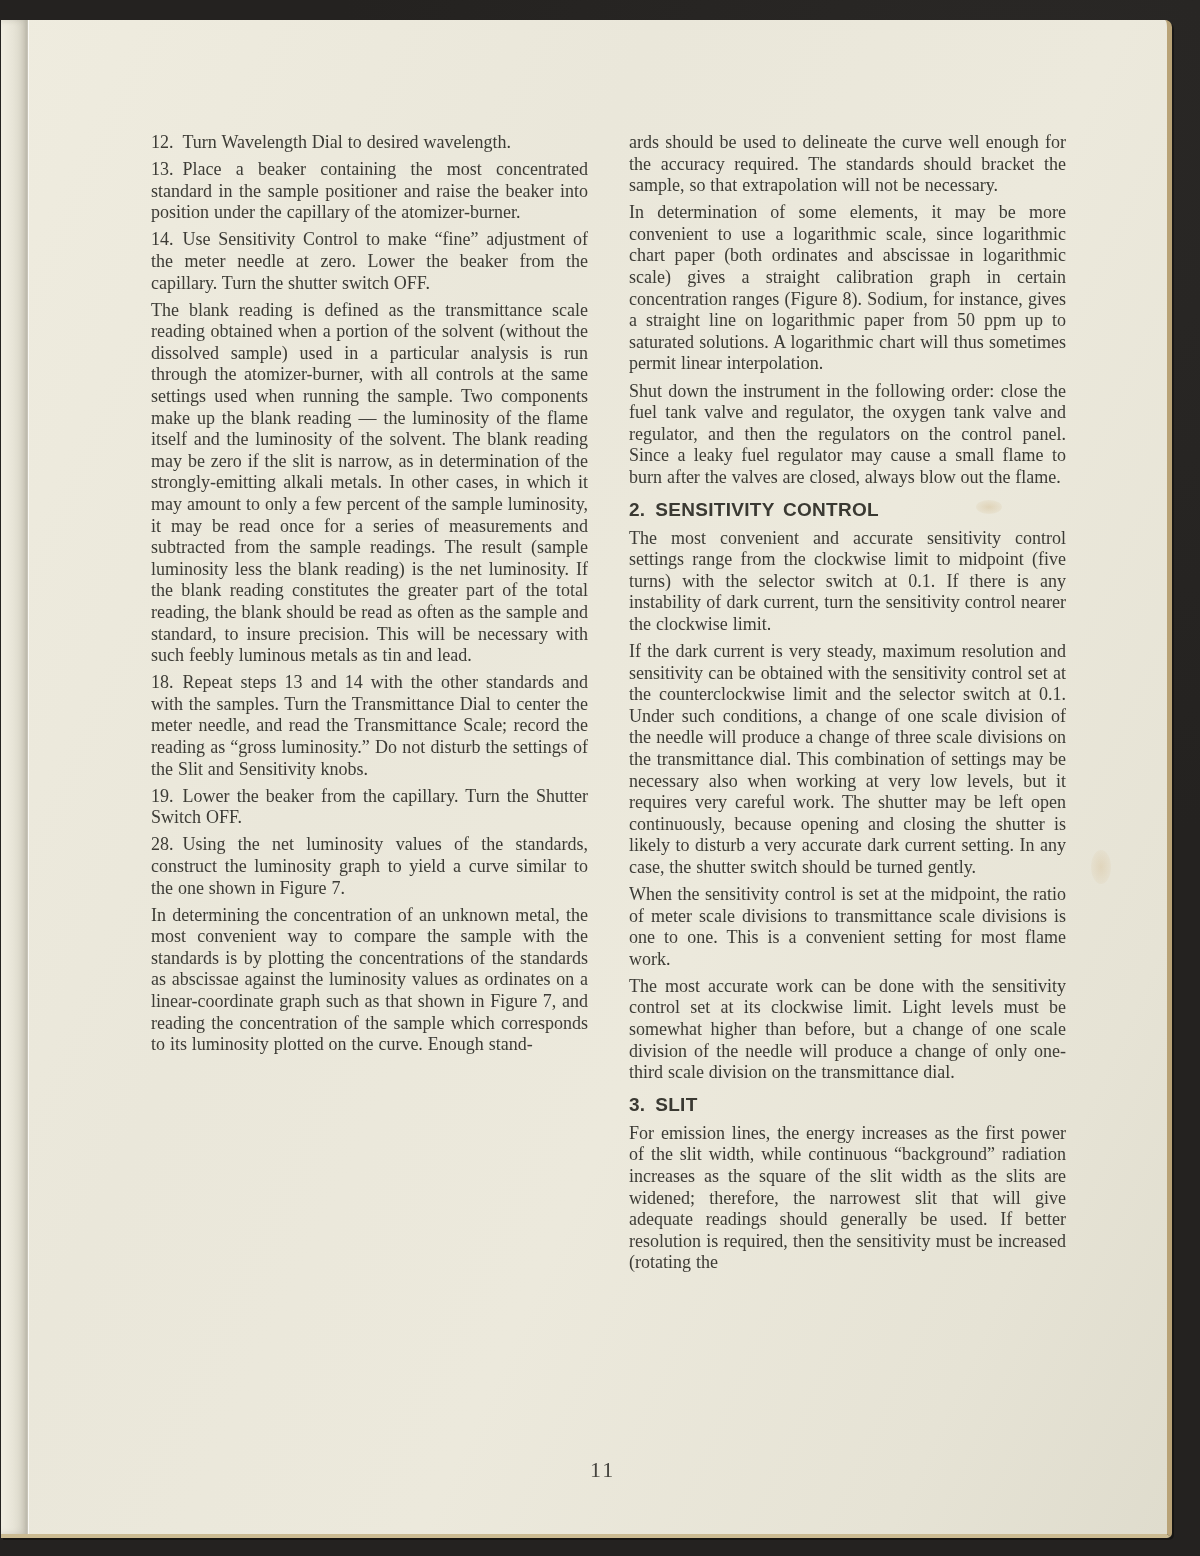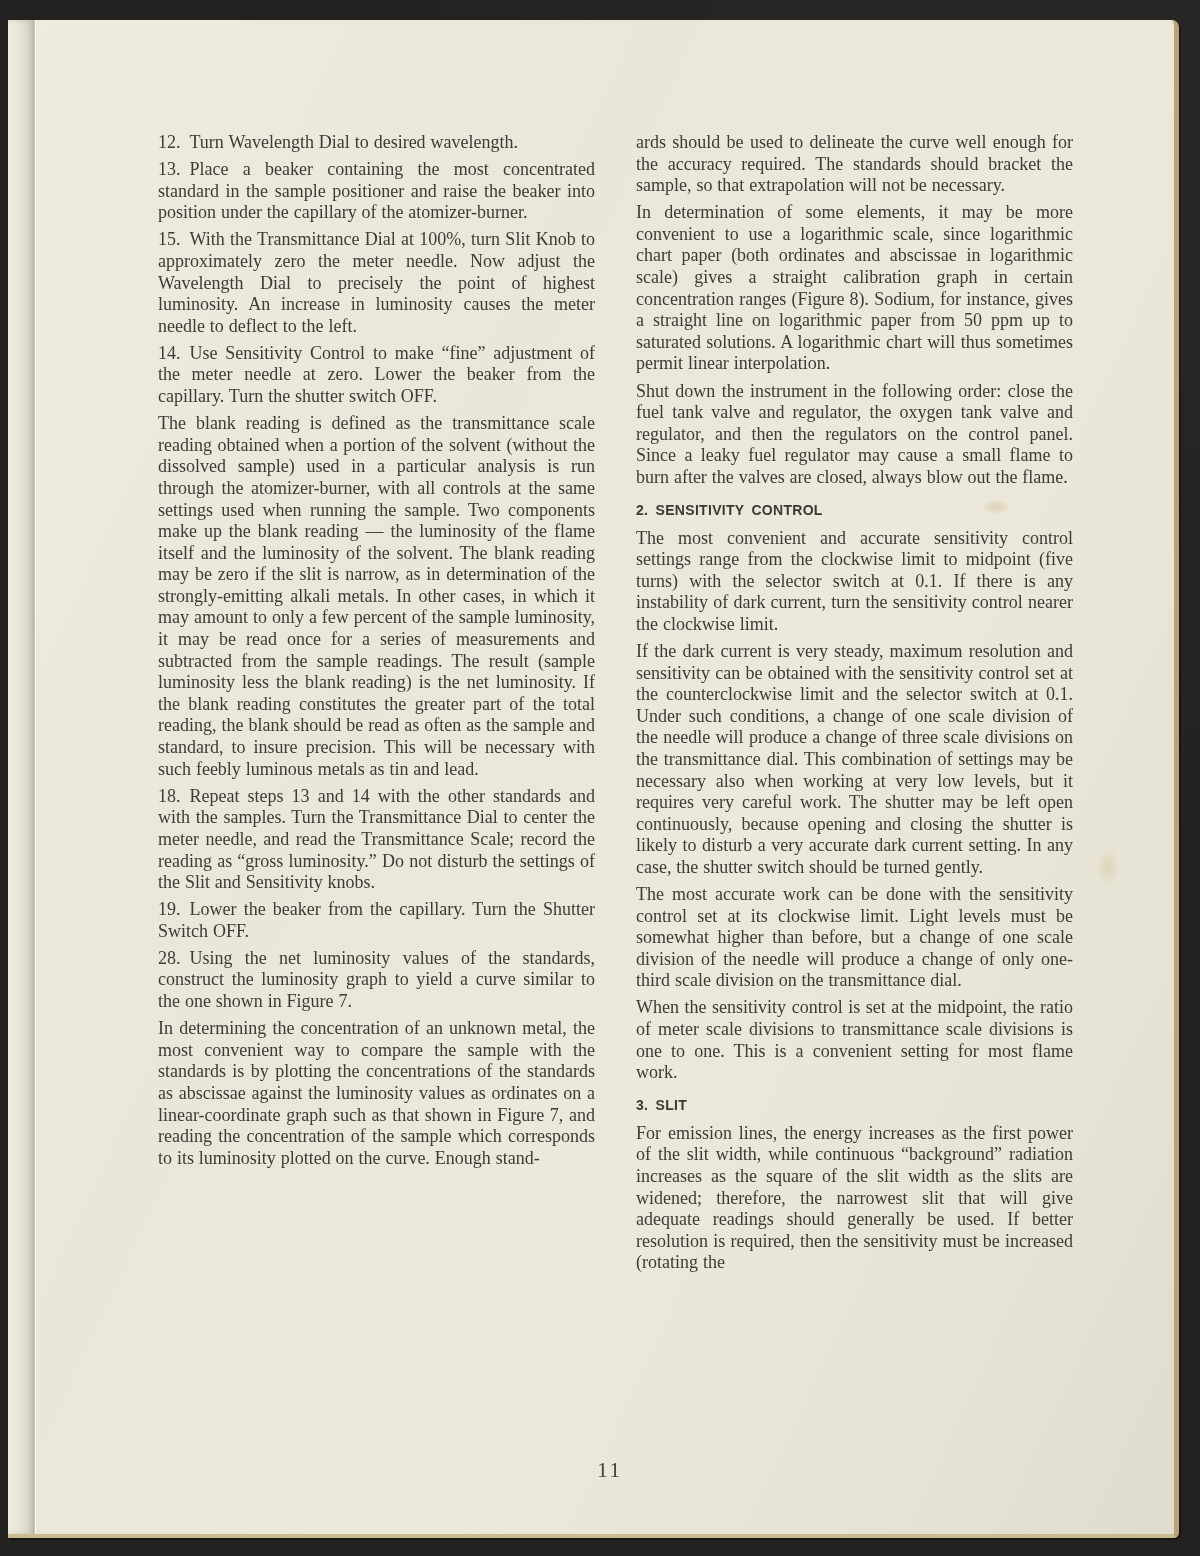--- a/index.html
+++ b/index.html
@@ -16,21 +16,21 @@
   }
   .scan-surround {
     position: absolute;
     inset: 0;
     background:
       radial-gradient(circle at 85% 10%, #2a2826 0%, #242220 40%),
       #242220;
   }
   .page {
     position: absolute;
-    left: 8px;
+    left: 1px;
     top: 20px;
     width: 1166px;
     height: 1514px;
     background:
       linear-gradient(115deg, #efecdf 0%, #eae7da 35%, #ece9dc 60%, #e6e3d5 85%, #dfdccd 100%);
     border-right: 5px solid #b9a377;
     border-bottom: 4px solid #cbbb92;
     border-radius: 0 7px 5px 0;
     box-shadow: 2px 2px 0 rgba(0,0,0,0.35);
   }
@@ -65,21 +65,21 @@
   .column.left  { left: 150px; }
   .column.right { left: 628px; }
 
   .par {
     margin: 0 0 5.5px 0;
     padding: 0;
   }
   .section-heading {
     font-family: "Liberation Sans", sans-serif;
     font-weight: bold;
-    font-size: 14px;
+    font-size: 19px;
     line-height: 24px;
     color: #3a3932;
     letter-spacing: 0.3px;
     word-spacing: 3px;
     margin: 9px 0 6px 0;
     text-align: left;
   }
   .page-number {
     position: absolute;
     left: 589px;
@@ -95,36 +95,35 @@
 <div class="scan-surround"></div>
 
 <div class="page">
   <div class="binding-strip"></div>
   <div class="stain s1"></div>
   <div class="stain s2"></div>
 
   <div class="column left">
     <p class="par">12. Turn Wavelength Dial to desired wavelength.</p>
     <p class="par">13. Place a beaker containing the most concentrated standard in the sample positioner and raise the beaker into position under the capillary of the atomizer-burner.</p>
-    <p class="par">15. With the Transmittance Dial at 100%, turn Slit Knob to approximately zero the meter needle. Now adjust the Wavelength Dial to precisely the point of highest luminosity. An increase in luminosity causes the meter needle to deflect to the left.</p>
     <p class="par">14. Use Sensitivity Control to make “fine” adjustment of the meter needle at zero. Lower the beaker from the capillary. Turn the shutter switch OFF.</p>
     <p class="par">The blank reading is defined as the transmittance scale reading obtained when a portion of the solvent (without the dissolved sample) used in a particular analysis is run through the atomizer-burner, with all controls at the same settings used when running the sample. Two components make up the blank reading — the luminosity of the flame itself and the luminosity of the solvent. The blank reading may be zero if the slit is narrow, as in determination of the strongly-emitting alkali metals. In other cases, in which it may amount to only a few percent of the sample luminosity, it may be read once for a series of measurements and subtracted from the sample readings. The result (sample luminosity less the blank reading) is the net luminosity. If the blank reading constitutes the greater part of the total reading, the blank should be read as often as the sample and standard, to insure precision. This will be necessary with such feebly luminous metals as tin and lead.</p>
     <p class="par">18. Repeat steps 13 and 14 with the other standards and with the samples. Turn the Transmittance Dial to center the meter needle, and read the Transmittance Scale; record the reading as “gross luminosity.” Do not disturb the settings of the Slit and Sensitivity knobs.</p>
     <p class="par">19. Lower the beaker from the capillary. Turn the Shutter Switch OFF.</p>
     <p class="par">28. Using the net luminosity values of the standards, construct the luminosity graph to yield a curve similar to the one shown in Figure 7.</p>
     <p class="par">In determining the concentration of an unknown metal, the most convenient way to compare the sample with the standards is by plotting the concentrations of the standards as abscissae against the luminosity values as ordinates on a linear-coordinate graph such as that shown in Figure 7, and reading the concentration of the sample which corresponds to its luminosity plotted on the curve. Enough stand-</p>
   </div>
 
   <div class="column right">
     <p class="par">ards should be used to delineate the curve well enough for the accuracy required. The standards should bracket the sample, so that extrapolation will not be necessary.</p>
     <p class="par">In determination of some elements, it may be more convenient to use a logarithmic scale, since logarithmic chart paper (both ordinates and abscissae in logarithmic scale) gives a straight calibration graph in certain concentration ranges (Figure 8). Sodium, for instance, gives a straight line on logarithmic paper from 50 ppm up to saturated solutions. A logarithmic chart will thus sometimes permit linear interpolation.</p>
     <p class="par">Shut down the instrument in the following order: close the fuel tank valve and regulator, the oxygen tank valve and regulator, and then the regulators on the control panel. Since a leaky fuel regulator may cause a small flame to burn after the valves are closed, always blow out the flame.</p>
     <h2 class="section-heading">2. SENSITIVITY CONTROL</h2>
     <p class="par">The most convenient and accurate sensitivity control settings range from the clockwise limit to midpoint (five turns) with the selector switch at 0.1. If there is any instability of dark current, turn the sensitivity control nearer the clockwise limit.</p>
     <p class="par">If the dark current is very steady, maximum resolution and sensitivity can be obtained with the sensitivity control set at the counterclockwise limit and the selector switch at 0.1. Under such conditions, a change of one scale division of the needle will produce a change of three scale divisions on the transmittance dial. This combination of settings may be necessary also when working at very low levels, but it requires very careful work. The shutter may be left open continuously, because opening and closing the shutter is likely to disturb a very accurate dark current setting. In any case, the shutter switch should be turned gently.</p>
+    <p class="par">When the sensitivity control is set at the midpoint, the ratio of meter scale divisions to transmittance scale divisions is one to one. This is a convenient setting for most flame work.</p>
     <p class="par">The most accurate work can be done with the sensitivity control set at its clockwise limit. Light levels must be somewhat higher than before, but a change of one scale division of the needle will produce a change of only one-third scale division on the transmittance dial.</p>
-    <p class="par">When the sensitivity control is set at the midpoint, the ratio of meter scale divisions to transmittance scale divisions is one to one. This is a convenient setting for most flame work.</p>
     <h2 class="section-heading">3. SLIT</h2>
     <p class="par">For emission lines, the energy increases as the first power of the slit width, while continuous “background” radiation increases as the square of the slit width as the slits are widened; therefore, the narrowest slit that will give adequate readings should generally be used. If better resolution is required, then the sensitivity must be increased (rotating the</p>
   </div>
 
   <div class="page-number">11</div>
 </div>
 
 </body></html>

